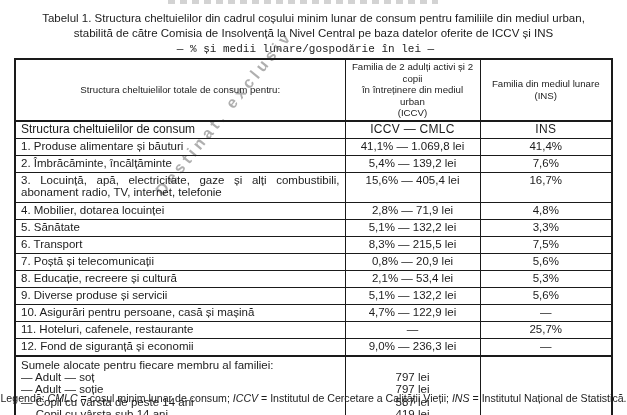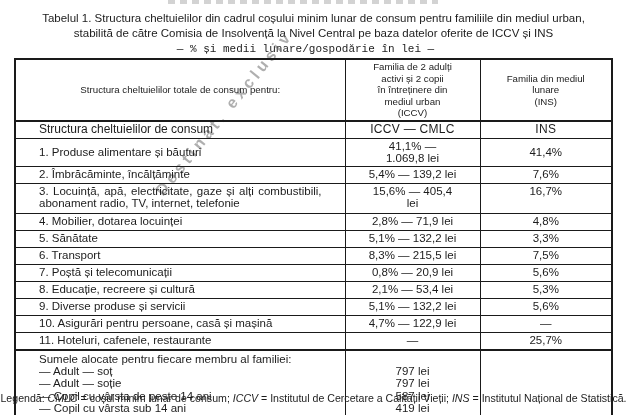--- a/index.html
+++ b/index.html
@@ -29,21 +29,21 @@
   }
   table.main{
     position:absolute;left:14px;top:58px;width:597px;
     border-collapse:collapse;table-layout:fixed;
     font-size:11.5px;line-height:12.5px;
   }
   table.main col.c1{width:330px;}
   table.main col.c2{width:135px;}
   table.main col.c3{width:132px;}
   table.main td,table.main th{
-    border:1px solid #1a1a1a;padding:1px 23px;vertical-align:middle;
+    border:1px solid #1a1a1a;padding:1px 5px;vertical-align:middle;
     overflow:hidden;
   }
   table.main{border:2px solid #1a1a1a;}
   tr.hdr th{
     height:39px;font-weight:normal;font-size:9.7px;line-height:11.5px;
     text-align:center;border-bottom:2px solid #1a1a1a;white-space:pre-line;
   }
   tr.single td{height:14px;}
   td.center{text-align:center;}
   tr.subhdr td{font-size:12px;margin-left:44px;}
@@ -145,20 +145,25 @@
       <tr class="single">
         <td>10. Asigurări pentru persoane, casă și mașină</td>
         <td class="center">4,7% — 122,9 lei</td>
         <td class="center">—</td>
       </tr>
       <tr class="single">
         <td>11. Hoteluri, cafenele, restaurante</td>
         <td class="center">—</td>
         <td class="center">25,7%</td>
       </tr>
+      <tr class="single">
+        <td>12. Fond de siguranță și economii</td>
+        <td class="center">9,0% — 236,3 lei</td>
+        <td class="center">—</td>
+      </tr>
 
       <tr class="block">
         <td>Sumele alocate pentru fiecare membru al familiei:
 — Adult — soț
 — Adult — soție
 — Copil cu vârsta de peste 14 ani
 — Copil cu vârsta sub 14 ani</td>
         <td class="center">
 797 lei
 797 lei

